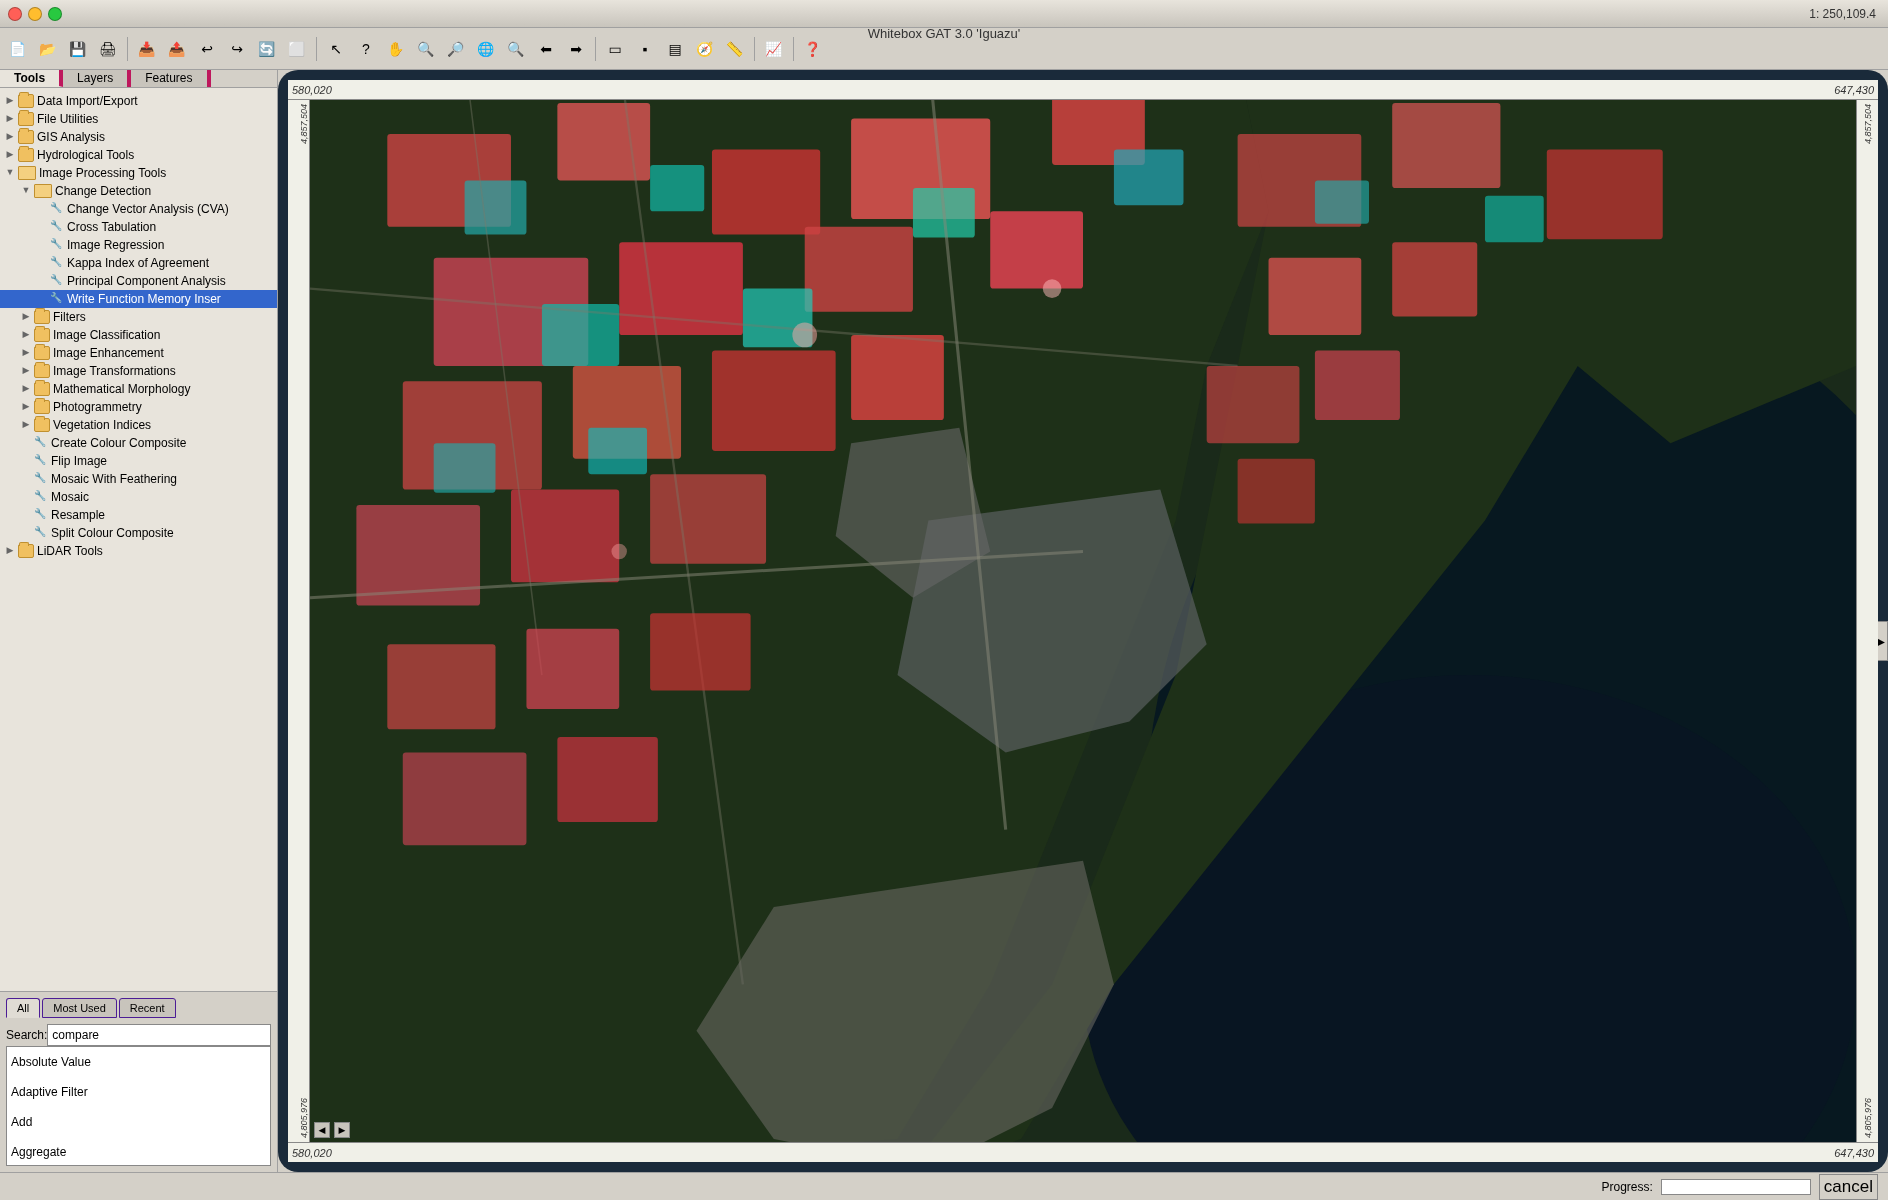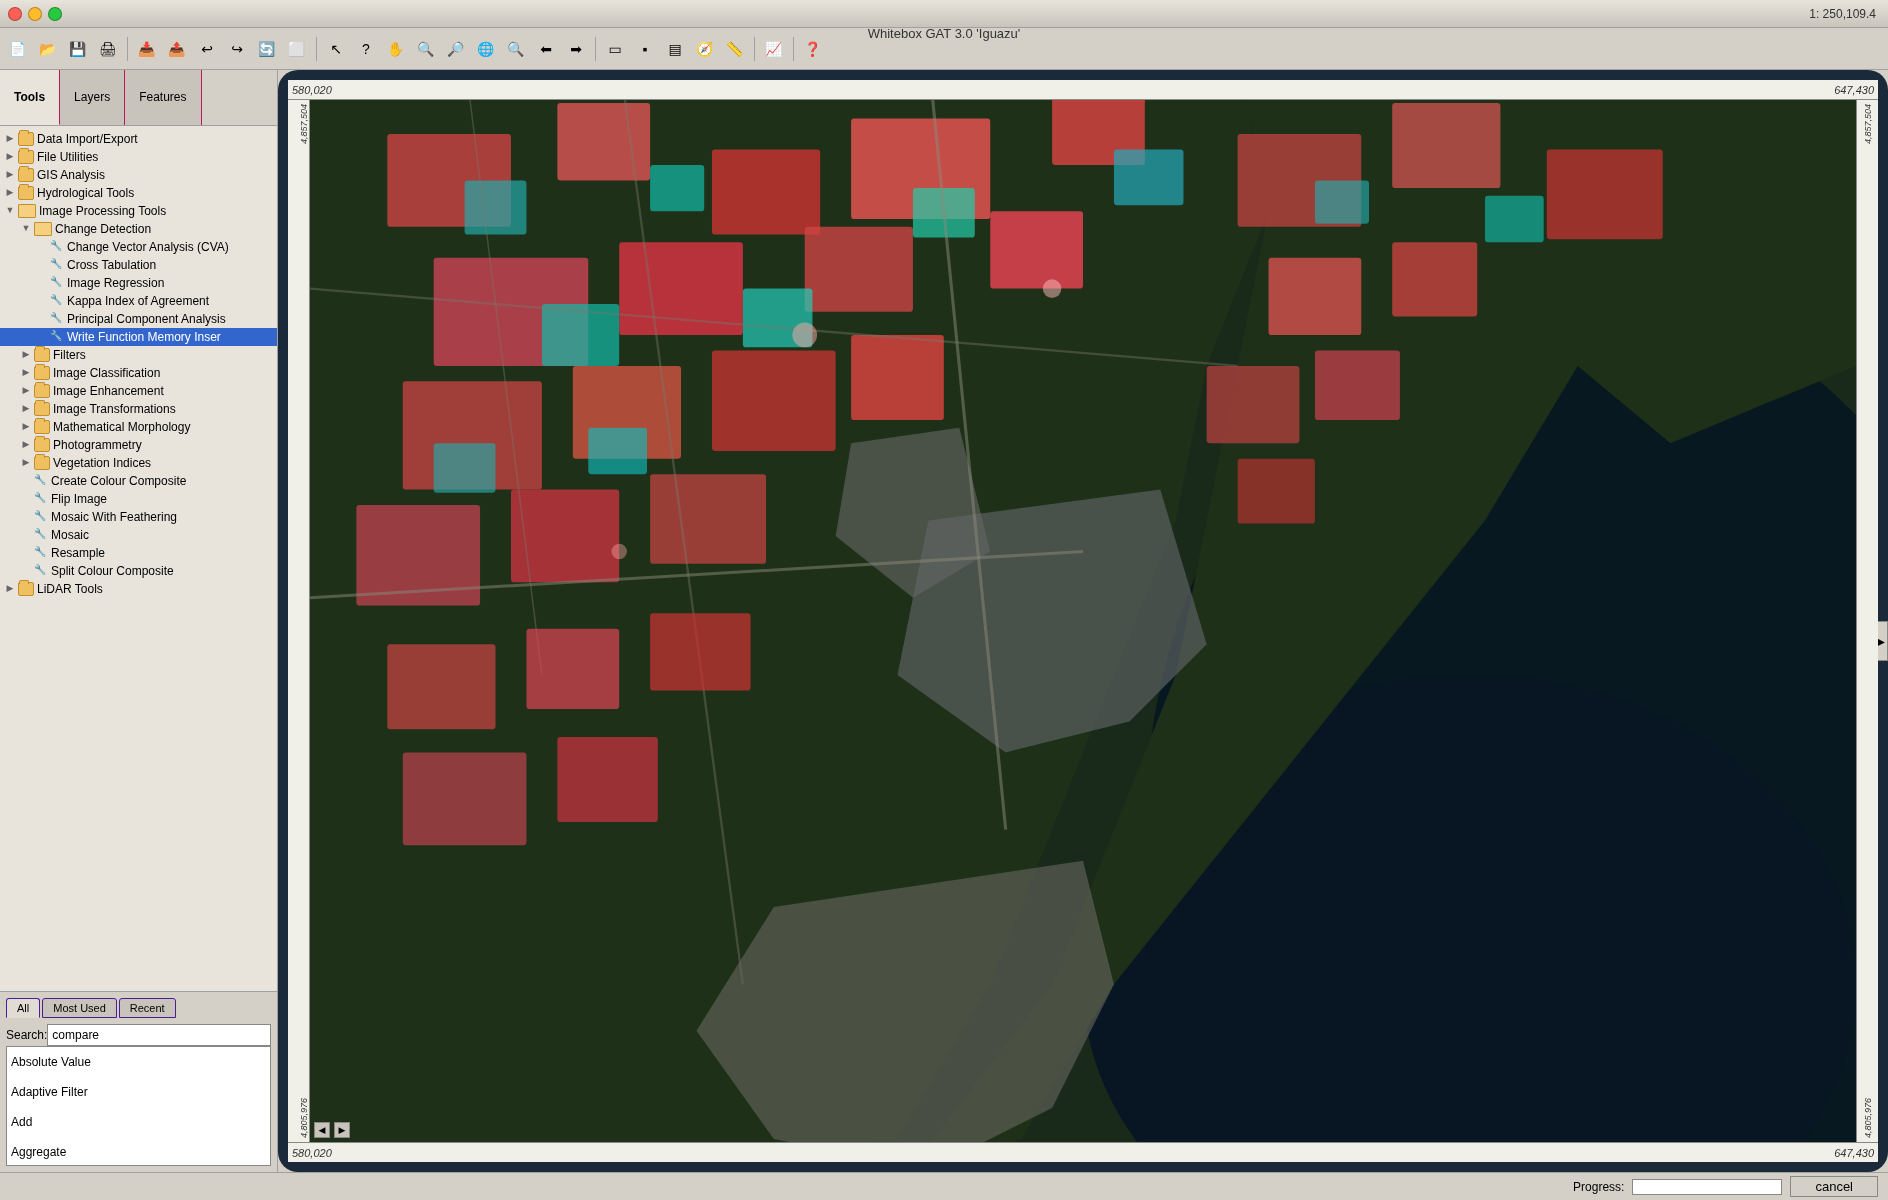--- a/index.html
+++ b/index.html
@@ -95,24 +95,24 @@
       overflow: hidden;
     }
 
     
     .tabs {
       display: flex;
       background: #d4d0c8;
       border-bottom: 1px solid #a0a0a0;
     }
     .tab {
-      padding: 20px 14px;
+      padding: 1px 14px;
       cursor: pointer;
       font-size: 12px;
-      border-right: 1px solid #be185d;
+      border-right: 4px solid #be185d;
       background: #c8c4bc;
     }
     .tab.active {
       background: #e8e4dc;
       border-bottom: 1px solid #e8e4dc;
       font-weight: bold;
     }
 
     
     .tree-panel {
@@ -336,22 +336,22 @@
       gap: 8px;
     }
     .progress-label { font-size: 12px; }
     .progress-bar {
       width: 150px;
       height: 16px;
       border: 1px solid #888;
       background: white;
     }
     .cancel-btn {
-      padding: 2px 24px;
-      font-size: 13px;
+      padding: 2px 4px;
+      font-size: 17px;
       background: #d4d0c8;
       border: 1px solid #888;
       cursor: pointer;
     }
 
     
     .map-nav {
       position: absolute;
       bottom: 30px;
       left: 32px;

